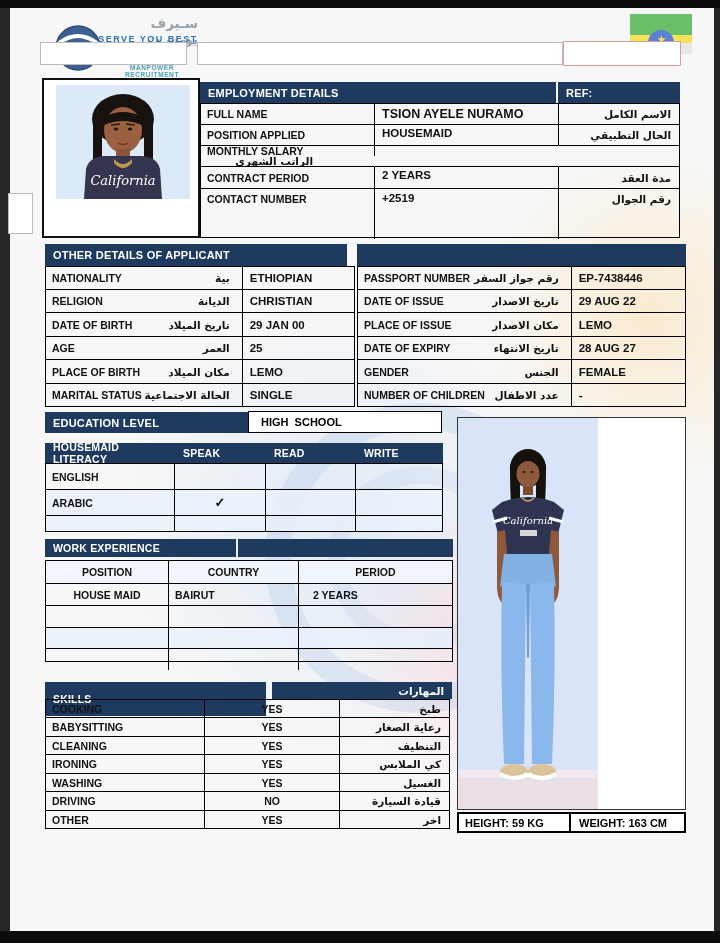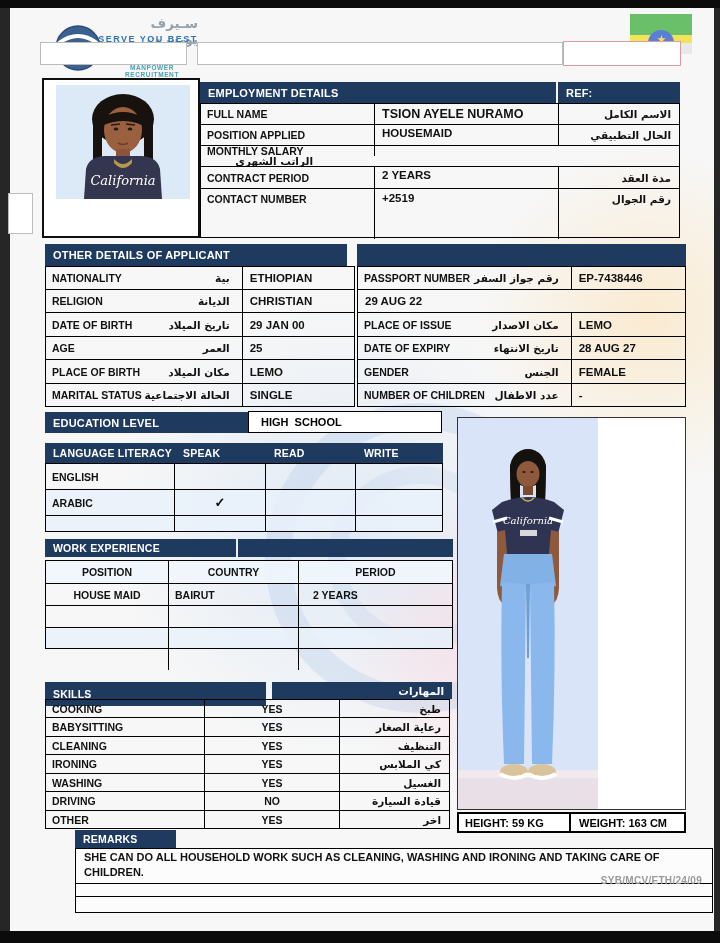--- a/index.html
+++ b/index.html
@@ -177,20 +177,24 @@
 
       <div class="abs tbl" style="left:312px; top:22px; width:329px; height:141px;">
         <div class="trow" style="height:23px;">
           <div class="cell" style="width:215px; justify-content:space-between; padding:0 4px 0 6px;">
               <span>PASSPORT NUMBER</span>
               <span class="ar" style="border:none;">رقم جواز السفر</span>
             </div>
           <div class="cell val" style="width:114px;">EP-7438446</div>
         </div>
         <div class="trow" style="height:23px;">
+          <div class="cell" style="width:215px; justify-content:space-between; padding:0 4px 0 6px;">
+              <span>DATE OF ISSUE</span>
+              <span class="ar" style="border:none;">تاريخ الاصدار</span>
+            </div>
           <div class="cell val" style="width:114px;">29 AUG 22</div>
         </div>
         <div class="trow" style="height:24px;">
           <div class="cell" style="width:215px; justify-content:space-between; padding:0 4px 0 6px;">
               <span>PLACE OF ISSUE</span>
               <span class="ar" style="border:none;">مكان الاصدار</span>
             </div>
           <div class="cell val" style="width:114px;">LEMO</div>
         </div>
         <div class="trow" style="height:23px;">
@@ -217,21 +221,21 @@
       </div>
     </div>
 
     <div class="abs z1" style="left:35px; top:403px; width:400px; height:22px;">
       <div class="abs navy bar" style="left:0; top:1px; width:203px; height:21px;">EDUCATION LEVEL</div>
       <div class="abs" style="left:203px; top:0; width:194px; height:22px; background:#fff; border:1px solid #000; font-size:11px; font-weight:700; display:flex; align-items:center; padding-left:12px; white-space:pre;">HIGH  SCHOOL</div>
     </div>
 
     <div class="abs z1" style="left:35px; top:435px; width:398px; height:89px;">
       <div style="display:flex; height:20px;">
-        <div class="navy bar" style="width:130px; font-size:10.5px;">LANGUAGE LITERACY</div>
+        <div class="navy bar" style="width:130px; font-size:10.5px;">HOUSEMAID LITERACY</div>
         <div class="navy bar" style="width:91px; font-size:10.5px;">SPEAK</div>
         <div class="navy bar" style="width:90px; font-size:10.5px;">READ</div>
         <div class="navy bar" style="width:87px; font-size:10.5px;">WRITE</div>
       </div>
       <div class="tbl" style="width:398px; height:69px;">
         <div class="trow" style="height:26px;">
           <div class="cell pl" style="width:129px;">ENGLISH</div>
           <div class="cell ctr" style="width:91px;"></div>
           <div class="cell ctr" style="width:90px;"></div>
           <div class="cell ctr" style="width:86px;"></div>
@@ -247,21 +251,21 @@
           <div class="cell ctr" style="width:91px;"></div>
           <div class="cell ctr" style="width:90px;"></div>
           <div class="cell ctr" style="width:86px;"></div>
         </div>
       </div>
     </div>
 
     <div class="abs z1" style="left:35px; top:531px; width:408px; height:132px;">
       <div class="abs navy bar" style="left:0; top:0; width:191px; height:18px; font-size:10.5px;">WORK EXPERIENCE</div>
       <div class="abs navy" style="left:193px; top:0; width:215px; height:18px;"></div>
-      <div class="abs tbl" style="left:0; top:21px; width:408px; height:89px;text-align:center;">
+      <div class="abs tbl" style="left:0; top:21px; width:408px; height:102px;text-align:center;">
         <div class="trow" style="height:23px; background:rgba(240,246,252,0.9);">
           <div class="cell ctr" style="width:123px;">POSITION</div>
           <div class="cell ctr" style="width:130px;">COUNTRY</div>
           <div class="cell ctr" style="width:153px;">PERIOD</div>
         </div>
         <div class="trow" style="height:22px;">
           <div class="cell ctr" style="width:123px;">HOUSE MAID</div>
           <div class="cell pl" style="width:130px;">BAIRUT</div>
           <div class="cell" style="width:153px; padding-left:14px;">2 YEARS</div>
         </div>
@@ -277,21 +281,21 @@
         </div>
         <div class="trow" style="height:21px;">
           <div class="cell" style="width:123px;"></div>
           <div class="cell" style="width:130px;"></div>
           <div class="cell" style="width:153px;"></div>
         </div>
       </div>
     </div>
 
     <div class="abs z1" style="left:35px; top:674px; width:407px; height:148px;">
-      <div class="abs navy bar" style="left:0; top:0; width:221px; height:24px; font-size:10.5px;">SKILLS</div>
+      <div class="abs navy bar" style="left:0; top:0; width:221px; height:34px; font-size:10.5px;">SKILLS</div>
       <div class="abs navy ar" style="left:227px; top:0; width:180px; height:17px; display:flex; align-items:center; font-weight:700; color:#fff;">المهارات</div>
       <div class="abs tbl" style="left:0; top:17px; width:405px; height:130px;">
         <div class="trow" style="height:18px;">
           <div class="cell pl" style="width:159px;">COOKING</div>
           <div class="cell ctr" style="width:135px;">YES</div>
           <div class="cell ar" style="width:109px;">طبخ</div>
         </div>
         <div class="trow" style="height:19px;">
           <div class="cell pl" style="width:159px;">BABYSITTING</div>
           <div class="cell ctr" style="width:135px;">YES</div>
@@ -359,23 +363,15 @@
           <path d="M70 356 Q84 364 98 356" stroke="#fff" stroke-width="4" fill="none"></path>
         </svg>
       </div>
     </div>
 
     <div class="abs z1" style="left:447px; top:804px; width:229px; height:21px; border:2px solid #000; display:flex; background:#fff;">
       <div style="width:112px; border-right:2px solid #000; display:flex; align-items:center; padding-left:6px; font-size:11px; font-weight:700;">HEIGHT: 59 KG</div>
       <div style="flex:1; display:flex; align-items:center; padding-left:8px; font-size:11px; font-weight:700;">WEIGHT: 163 CM</div>
     </div>
 
-    <div class="abs z1" style="left:65px; top:822px; width:638px; height:84px;">
-      <div class="abs navy bar" style="left:0; top:0; width:101px; height:18px; font-size:10.5px;">REMARKS</div>
-      <div class="abs" style="left:0; top:18px; width:638px; height:65px; border:1px solid #000; background:rgba(255,255,255,0.6);">
-        <div class="abs" style="left:0; top:0; width:636px; height:35px; border-bottom:1px solid #000; padding:1px 8px; font-size:11px; font-weight:700; line-height:15px; color:#111;">SHE CAN DO ALL HOUSEHOLD WORK SUCH AS CLEANING, WASHING AND IRONING AND TAKING CARE OF CHILDREN.</div>
-        <div class="abs" style="left:0; top:47px; width:636px; height:0; border-top:1px solid #000;"></div>
-        <div class="abs" style="right:10px; top:26px; font-size:10px; font-weight:700; color:#9a9a9a; letter-spacing:0.3px;">SYB/MCV/ETH/24/09</div>
-      </div>
-    </div>
 
   </div>
 </div>
 
 </body></html>

